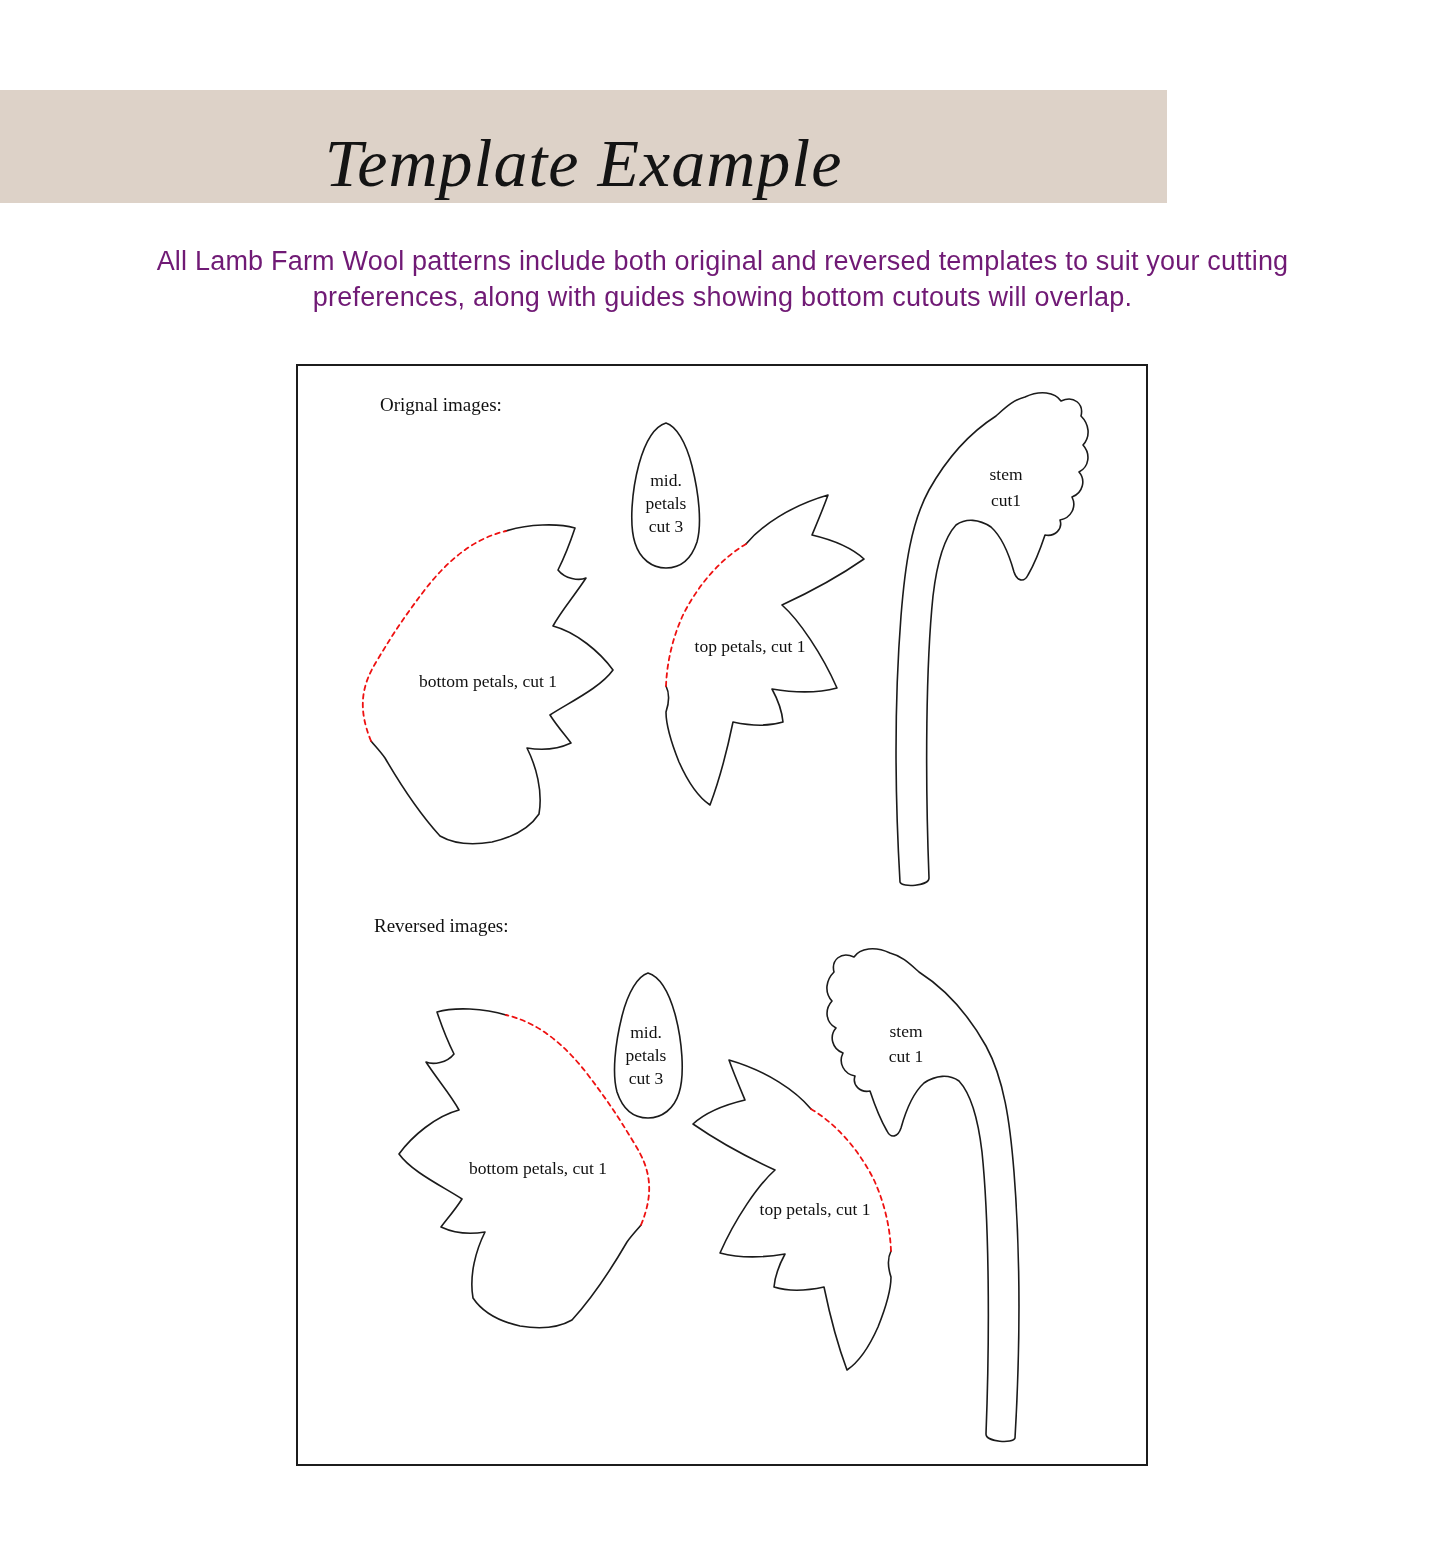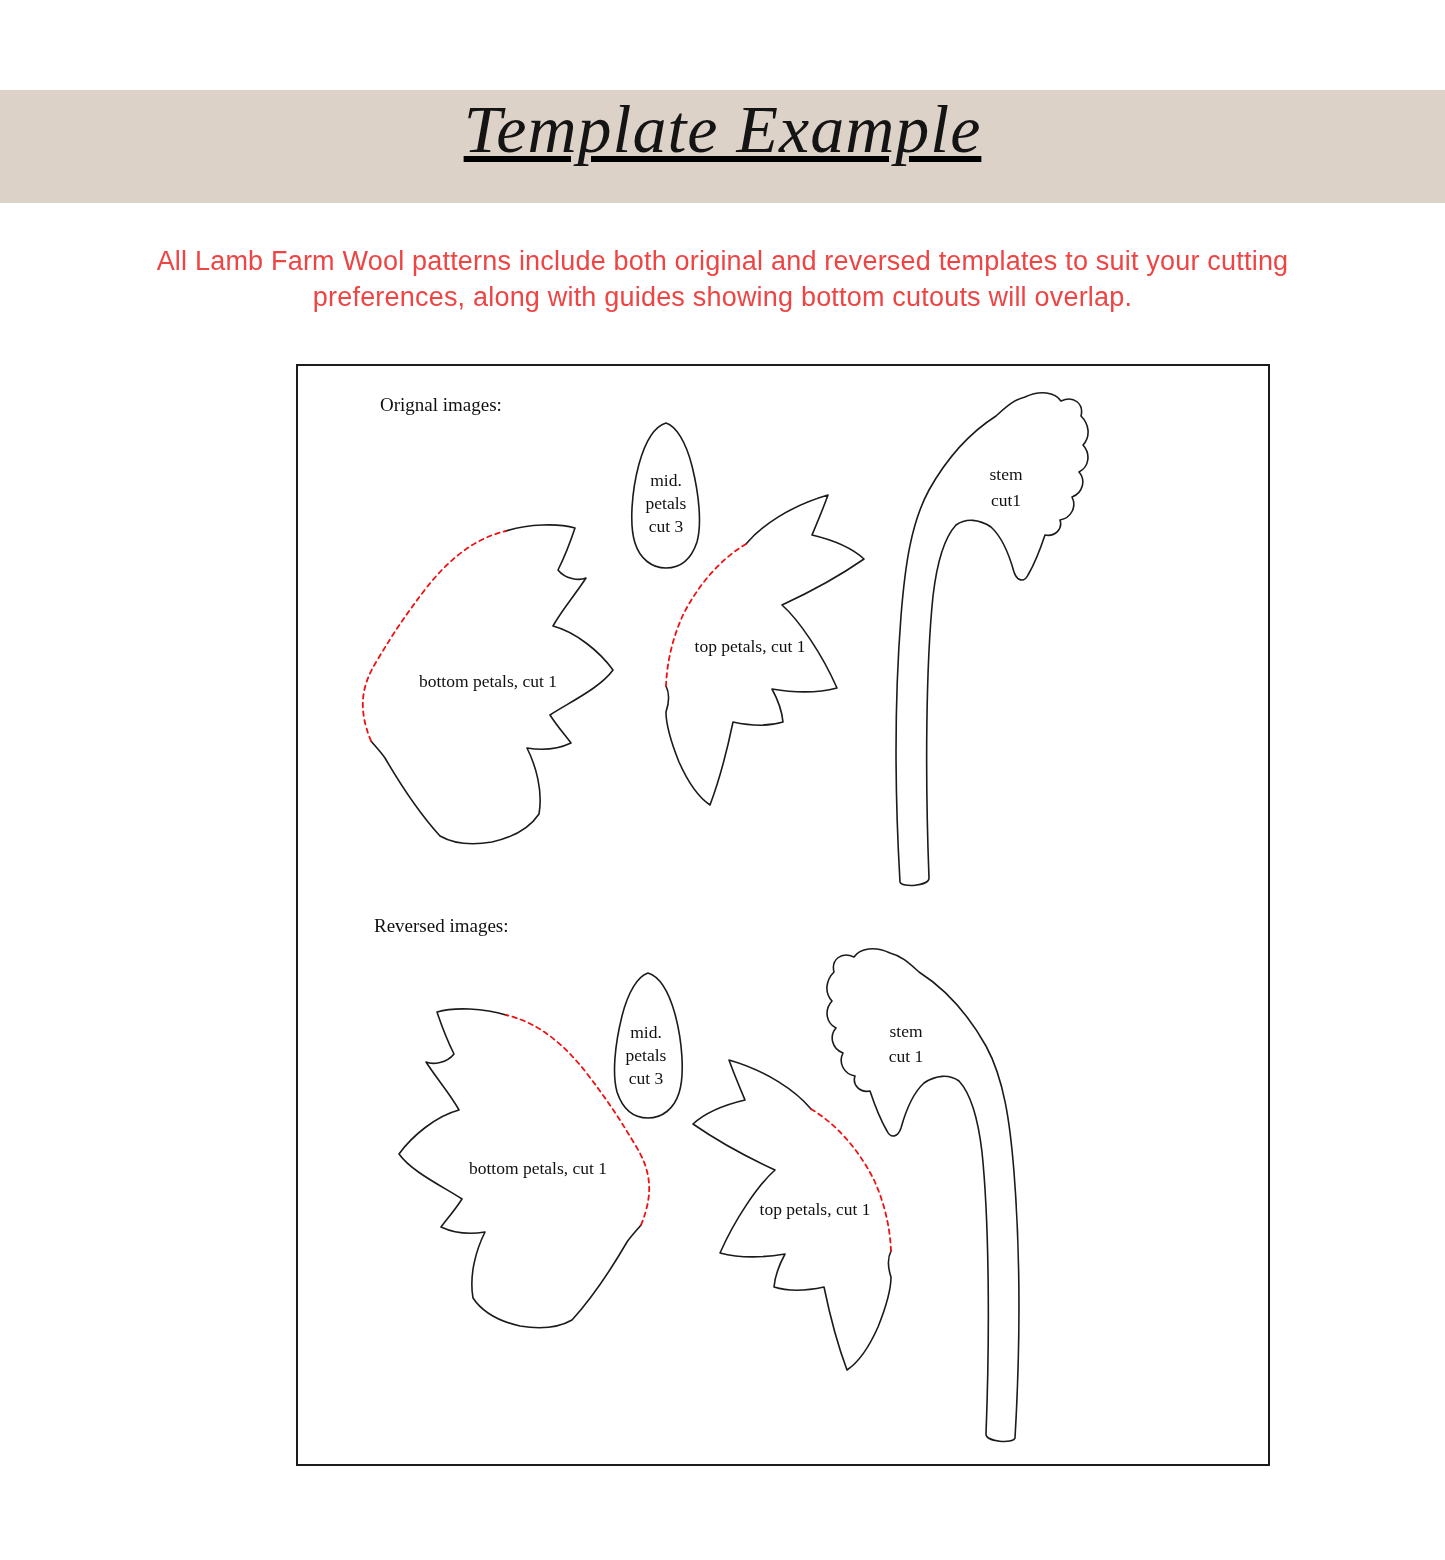--- a/index.html
+++ b/index.html
@@ -4,38 +4,38 @@
 <style>
   html,body{margin:0;padding:0;background:#ffffff;}
   .page{
     position:relative;
     width:1445px;height:1560px;
     background:#ffffff;
     font-family:"Liberation Sans", sans-serif;
     overflow:hidden;
   }
   .title-band{
-    position:absolute;left:0;top:90px;width:1445px;height:113px;
+    position:absolute;left:0;top:90px;width:1167px;height:113px;
     background:#ddd2c8;
-    display:flex;align-items:flex-start;justify-content:center;text-decoration:underline;
+    display:flex;align-items:flex-end;justify-content:center;
   }
   .title-band h1{
     margin:0;
     font-family:"Liberation Serif", serif;
     font-style:italic;font-weight:400;
     font-size:68px;color:#141414;letter-spacing:1px;
   }
   .intro{
     position:absolute;left:0;top:243px;width:1445px;
-    text-align:center;color:#ef4444;
+    text-align:center;color:#701a75;
     font-size:27px;line-height:36px;letter-spacing:0.2px;
   }
   .sheet{
     position:absolute;left:296px;top:364px;
-    width:974px;height:1102px;
+    width:852px;height:1102px;
     border:2px solid #1c1c1c;box-sizing:border-box;
     background:#ffffff;
   }
   .sheet svg{display:block;}
   .tpl-outline{fill:none;stroke:#1b1b1b;stroke-width:1.6;stroke-linecap:round;stroke-linejoin:round;}
   .tpl-outline-filled{fill:#ffffff;stroke:#1b1b1b;stroke-width:1.6;stroke-linecap:round;stroke-linejoin:round;}
   .tpl-guide{fill:none;stroke:#ee1111;stroke-width:1.8;stroke-dasharray:4.5 4.2;stroke-linecap:round;}
   .svg-label{font-family:"Liberation Serif", serif;font-size:17.5px;fill:#111111;}
   .svg-heading{font-family:"Liberation Serif", serif;font-size:19px;fill:#111111;}
 </style>

